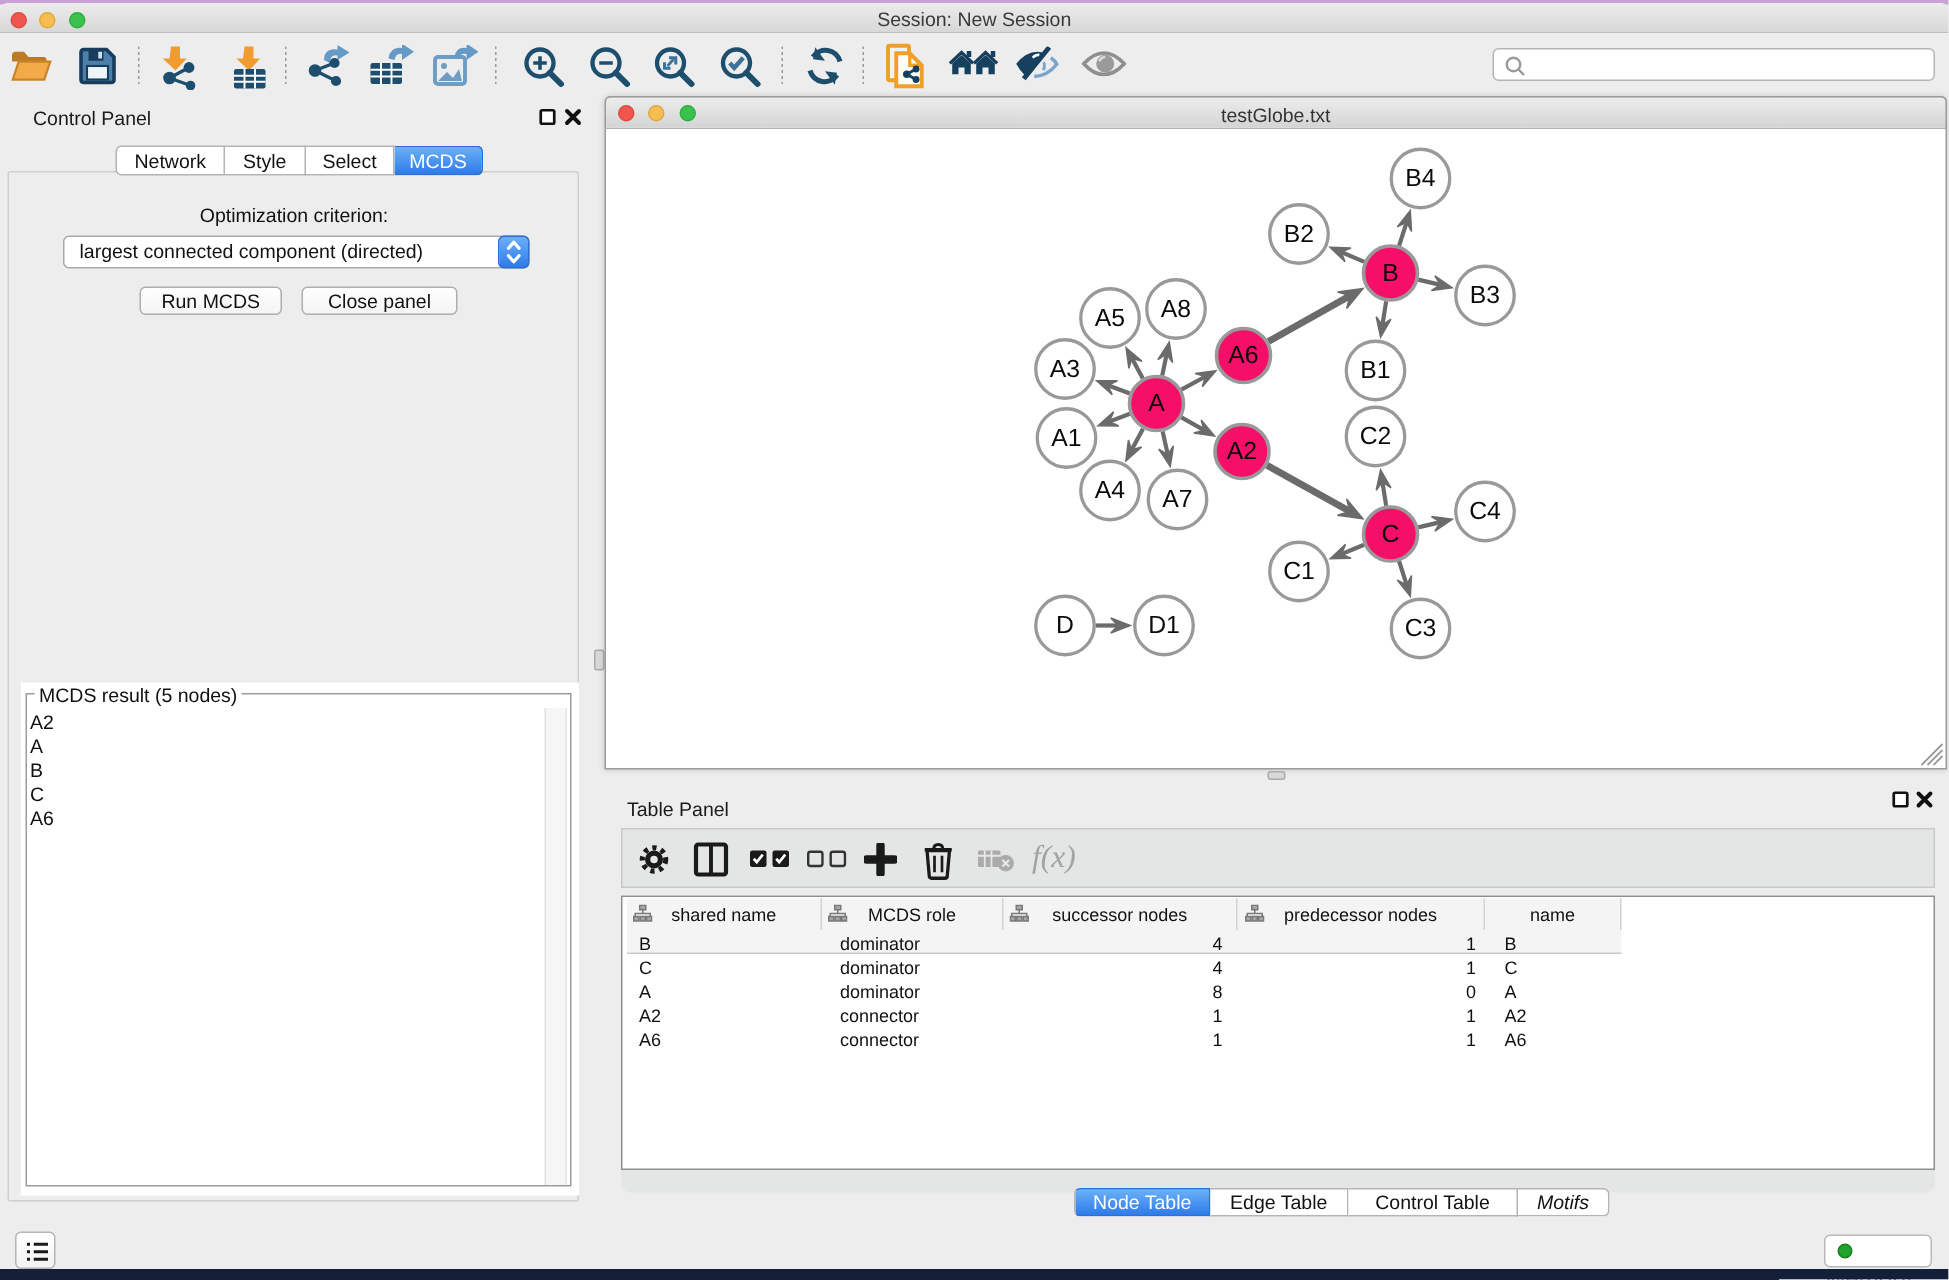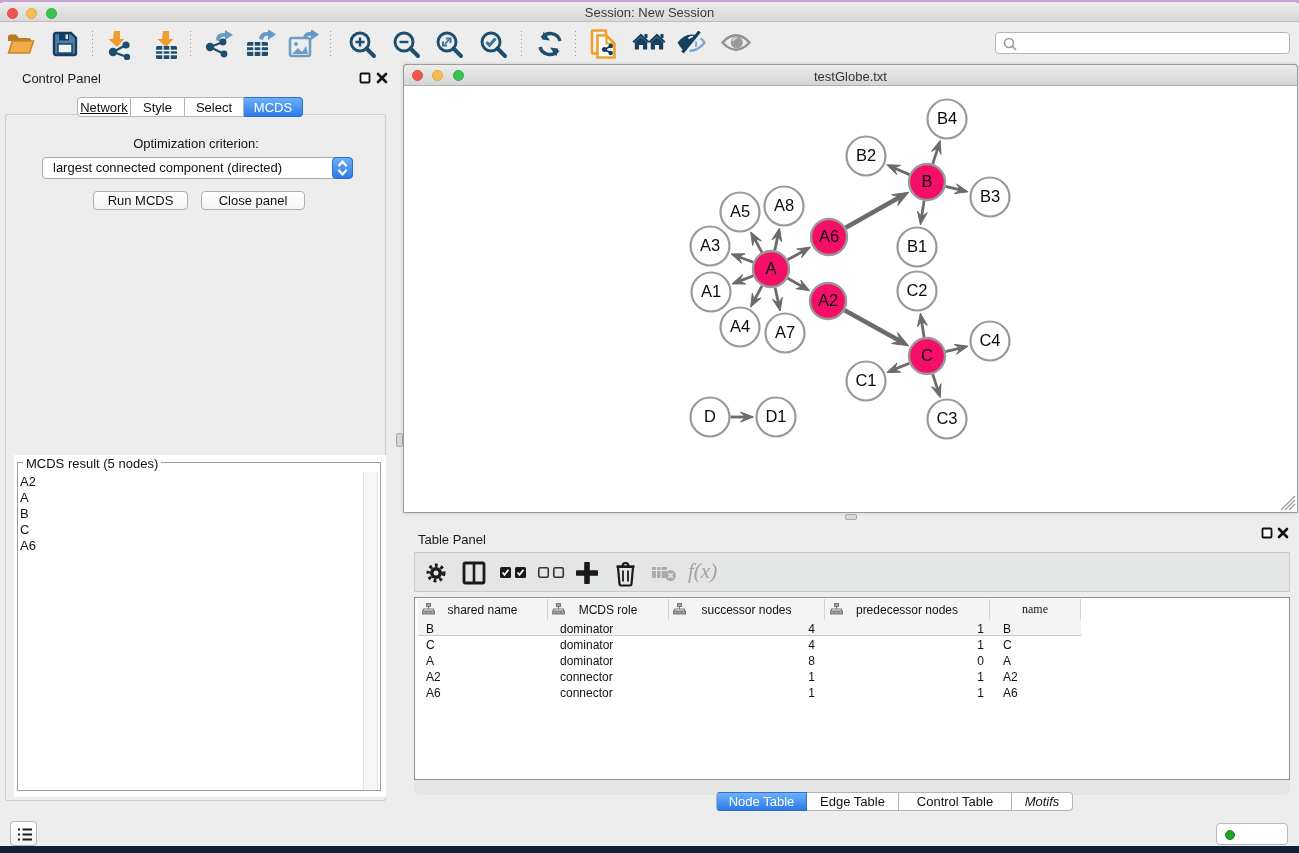--- a/index.html
+++ b/index.html
@@ -189,21 +189,21 @@
   </div>
 <div class="abs" id="cpTitle">Control Panel</div>
 <svg class="wicon" style="left:359px;top:72px;" width="12" height="12">
     <rect x="1.5" y="1.5" width="9" height="9" rx="1" fill="#fff" stroke="#111" stroke-width="1.8"></rect>
   </svg>
 <svg class="wicon" style="left:376px;top:72px;" width="12" height="12">
     <path d="M2 2 L10 10 M10 2 L2 10" stroke="#111" stroke-width="2.6" stroke-linecap="round"></path>
   </svg>
 <div class="abs" id="cpPanel"></div>
 <div class="tabbar" id="cpTabs">
- <div class="tab" style="width:54px;text-decoration:underline;">Network</div>
+ <div class="tab" style="width:73px;">Network</div>
  <div class="tab" style="width:54px;">Style</div>
  <div class="tab" style="width:59px;">Select</div>
  <div class="tab sel" style="width:59px;">MCDS</div>
 </div>
 <div class="abs" id="optLabel">Optimization criterion:</div>
 <div class="abs" id="dropdown">largest connected component (directed)</div>
 <div class="abs" id="ddBtn"><svg width="19" height="20">
       <path d="M6 7.5 L9.5 3.5 L13 7.5 M6 12.5 L9.5 16.5 L13 12.5" fill="none" stroke="#fff" stroke-width="2.2" stroke-linecap="round" stroke-linejoin="round"></path>
     </svg></div>
 <div class="btn" id="btnRun">Run MCDS</div>
@@ -357,21 +357,21 @@
     </svg>
 <div class="abs" style="left:273px;top:6px;font-family:'Liberation Serif',serif;font-style:italic;font-size:21px;color:#a2a2a2;">f(x)</div>
 </div>
 <div class="abs" id="tpTable"></div>
 <div class="abs" style="left:414px;top:780px;width:876px;height:15px;background:#e4e5e5;border-radius:0 0 6px 6px;"></div>
 <div class="abs" id="tpHeader">
 <div class="hcell" style="left:0;width:130px;">shared name</div>
 <div class="hcell" style="left:130px;width:121px;text-align:right;">MCDS role</div>
 <div class="hcell" style="left:251px;width:156px;">successor nodes</div>
 <div class="hcell" style="left:407px;width:165px;">predecessor nodes</div>
-<div class="hcell" style="left:572px;width:91px;font-family:Liberation Serif, serif;">name</div>
+<div class="hcell" style="left:572px;width:91px;">name</div>
 <svg class="hicon" style="left:4px;" width="13" height="12">
       <g stroke="#787878" fill="#a5a5a5" stroke-width="1">
         <rect x="4.5" y="0.5" width="4" height="3"></rect>
         <path d="M6.5 3.5 V6 M1.5 8 V6 H11.5 V8" fill="none"></path>
         <rect x="0.5" y="8" width="3.4" height="3"></rect>
         <rect x="4.8" y="8" width="3.4" height="3"></rect>
         <rect x="9.1" y="8" width="3.4" height="3"></rect>
       </g>
     </svg>
 <svg class="hicon" style="left:134px;" width="13" height="12">

